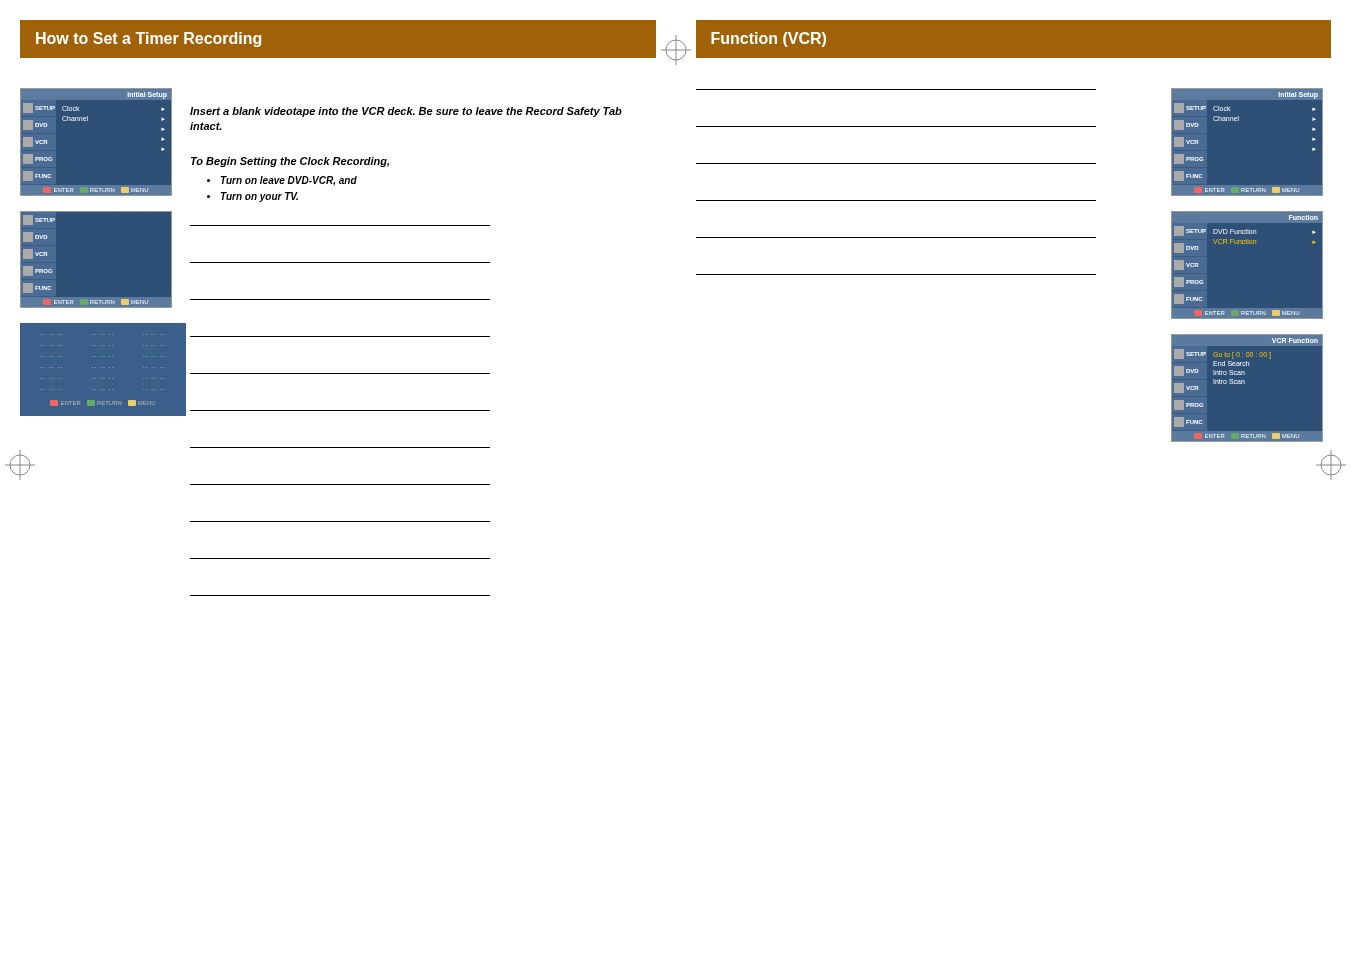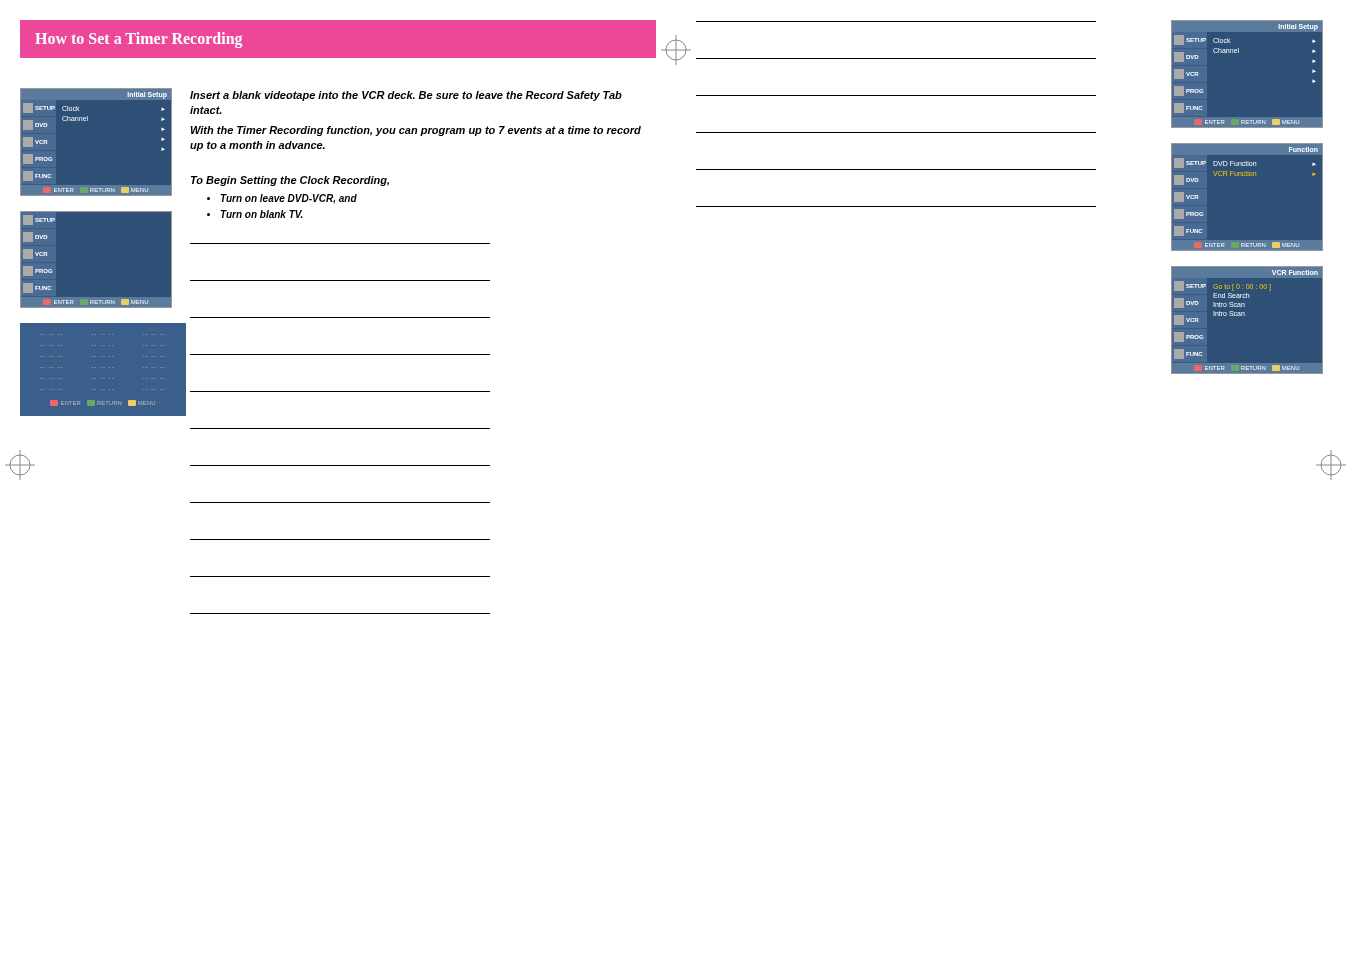--- a/index.html
+++ b/index.html
@@ -28,27 +28,26 @@
       height: 40px;
       display: flex;
       align-items: center;
       justify-content: center;
     }
     .center-divider svg {
       width: 30px;
       height: 30px;
     }
     .title-bar {
-      background: #ec4899;
+      background: #a16207;
       color: #fff;
       padding: 10px 15px;
       font-weight: bold;
       font-size: 16px;
       margin-bottom: 30px;
-      font-family: Liberation Serif, serif;
     }
     .content-row {
       display: flex;
       gap: 20px;
       margin-bottom: 15px;
     }
     .menu-screenshot {
       width: 150px;
       flex-shrink: 0;
     }
@@ -121,20 +120,21 @@
     .footer-badge {
       display: inline-block;
       width: 8px;
       height: 6px;
       border-radius: 1px;
     }
     .text-content {
       flex: 1;
       font-size: 11px;
       line-height: 1.4;
+      margin-top: 16px;
     }
     .text-content p {
       margin: 0 0 4px 0;
     }
     .italic-bold {
       font-style: italic;
       font-weight: bold;
     }
     .bullet-list {
       margin: 4px 0 4px 30px;
@@ -399,46 +399,46 @@
             <span>
                 <i class="footer-badge" style="background:#ec6"></i>
                 <span>MENU</span>
               </span>
           </div>
         </div>
       </div>
 
       <div class="text-content">
         <p class="italic-bold">Insert a blank videotape into the VCR deck. Be sure to leave the Record Safety Tab intact.</p>
-        <p class="italic-bold">With the Timer Recording function, you can program up to 7 events at a time to record up to a month in advance.</p>
         <br>
         <p class="italic-bold">To Begin Setting the Clock Recording,</p>
         <ul class="bullet-list">
           <li>Turn on leave DVD-VCR, and</li>
-          <li>Turn on blank TV.</li>
+          <li>Turn on your TV.</li>
         </ul>
         <div class="blank-lines">
           <div class="blank-line"></div>
           <div class="blank-line"></div>
           <div class="blank-line"></div>
           <div class="blank-line"></div>
           <div class="blank-line"></div>
           <div class="blank-line"></div>
           <div class="blank-line"></div>
           <div class="blank-line"></div>
           <div class="blank-line"></div>
           <div class="blank-line"></div>
           <div class="blank-line"></div>
         </div>
       </div>
     </div>
     <div class="edge-swatch edge-left"></div>
   </div>
 
   <div class="right-page">
+    <div class="title-bar">Function (VCR)</div>
 
     <div class="content-row">
       <div class="text-content right-lines">
         <div class="right-blank-line"></div>
         <div class="right-blank-line"></div>
         <div class="right-blank-line"></div>
         <div class="right-blank-line"></div>
         <div class="right-blank-line"></div>
         <div class="right-blank-line"></div>
       </div>

